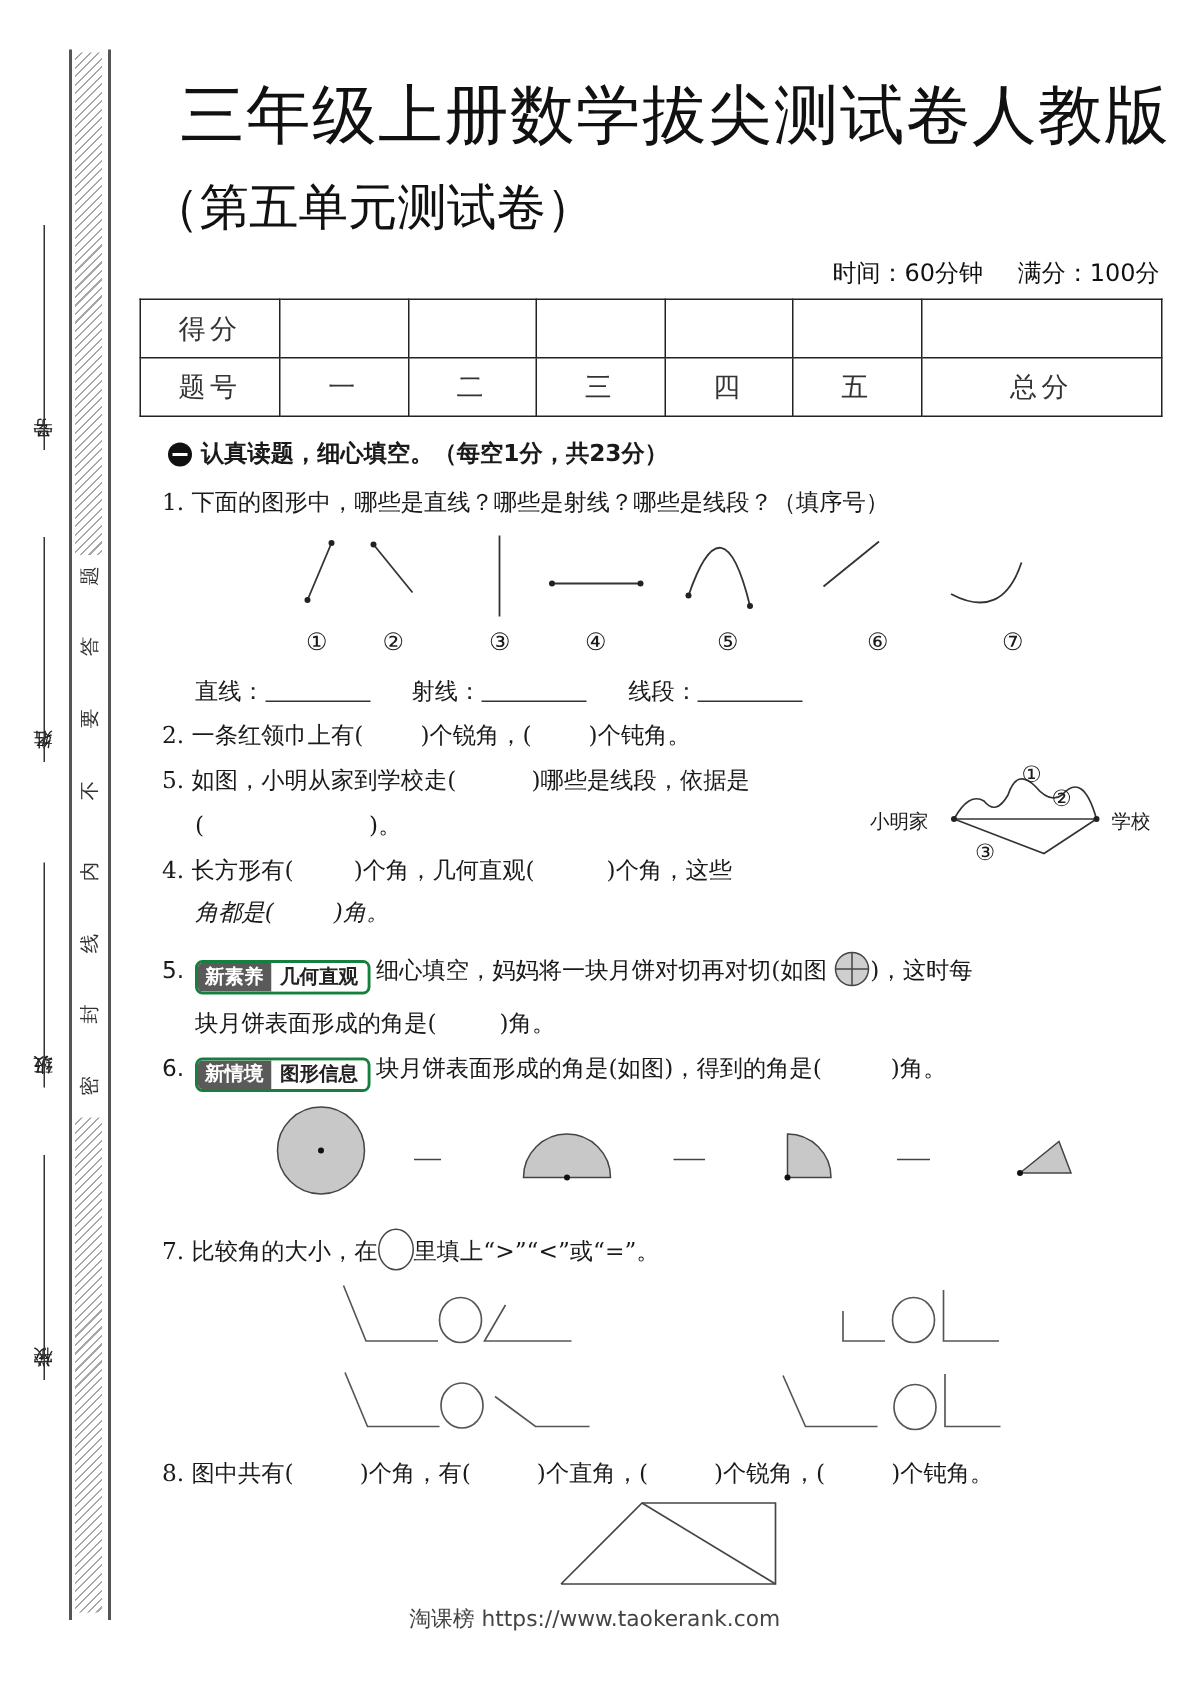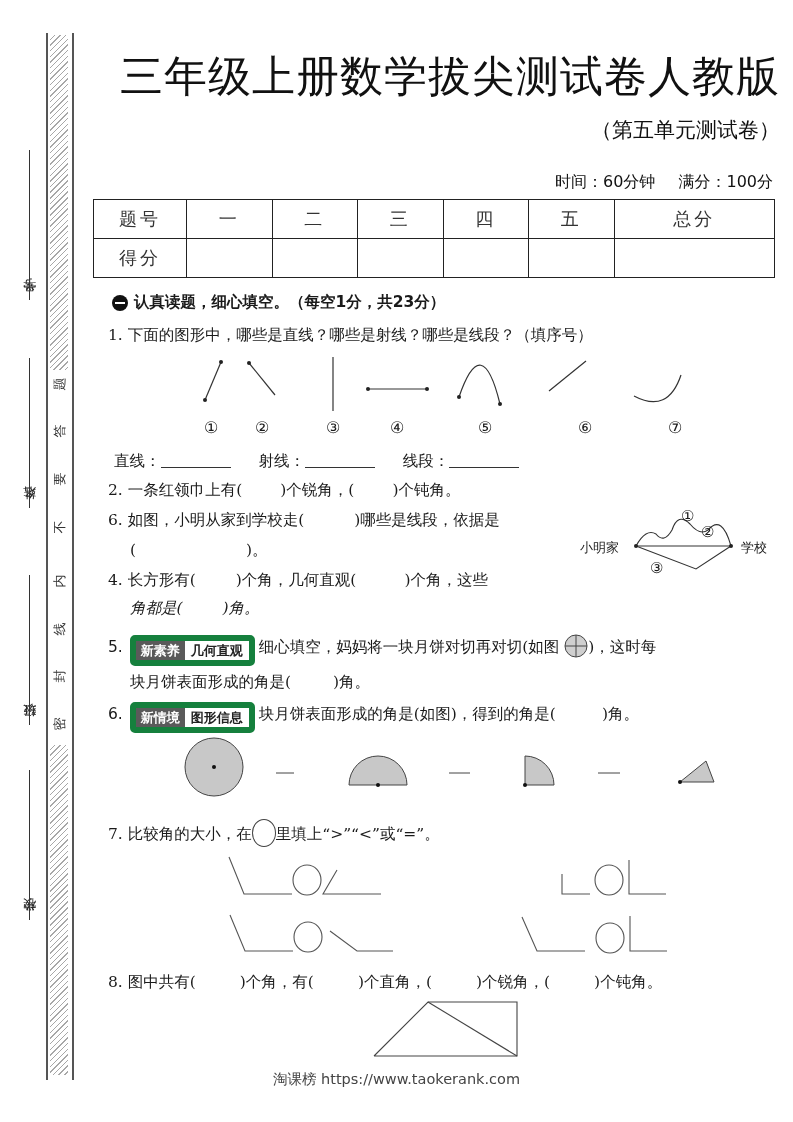--- a/index.html
+++ b/index.html
@@ -25,23 +25,23 @@
     position: absolute; left: 52px; font-size: 13px; color: #333;
     transform: rotate(-90deg); width: 16px; text-align: center;
   }
   
   .title {
     position: absolute; left: 100px; top: 48px; width: 680px; text-align: right;
     font-family: "DejaVu Sans", "Liberation Sans", sans-serif;
     font-size: 43px; letter-spacing: 1px; color: #111;
   }
   .subtitle {
-    position: absolute; left: 100px; top: 116px; width: 680px; text-align: right;
+    position: absolute; left: 100px; top: 116px; width: 680px; text-align: left;
     font-family: "DejaVu Sans", "Liberation Sans", sans-serif;
-    font-size: 21px; color: #111;
+    font-size: 33px; color: #111;
   }
   .meta {
     position: absolute; right: 20px; top: 172px;
     font-family: "DejaVu Sans", "Liberation Sans", sans-serif; font-size: 16px; color: #111;
   }
   .meta span + span { margin-left: 18px; }
   
   table.score {
     position: absolute; left: 93px; top: 199px; width: 682px; height: 73px;
     border-collapse: collapse;
@@ -61,21 +61,21 @@
     display: flex; align-items: center; gap: 6px;
   }
   .sec-badge {
     width: 16px; height: 16px; border-radius: 50%; background: #111; position: relative;
   }
   .sec-badge::after { content: ""; position: absolute; left: 3px; right: 3px; top: 7px; height: 2.5px; background: #fff; }
   .blank { display: inline-block; border-bottom: 1px solid #333; vertical-align: -2px; }
   .gap { display: inline-block; }
   .tag-group {
     display: inline-flex; align-items: stretch; height: 19px; vertical-align: -3px;
-    border: 6px solid #15803d; border-radius: 5px; overflow: hidden; margin: 0 4px 0 2px;
+    border: 2px solid #15803d; border-radius: 5px; overflow: hidden; margin: 0 4px 0 2px;
     font-family: "DejaVu Sans", "Liberation Sans", sans-serif; font-size: 13px;
   }
   .tag-dark { background: #5a5a5a; color: #fff; padding: 0 5px; line-height: 19px; font-weight: bold; }
   .tag-light { background: #fff; color: #222; padding: 0 6px; line-height: 19px; font-weight: bold; }
   .num { font-family: "DejaVu Sans", "Liberation Sans", sans-serif; }
   svg { position: absolute; overflow: visible; }
   .footer {
     position: absolute; left: 0; width: 793px; top: 1070px; text-align: center;
     font-family: "DejaVu Sans", "Liberation Sans", sans-serif; font-size: 14.5px; color: #444;
   }
@@ -119,37 +119,37 @@
 <div class="title">三年级上册数学拔尖测试卷人教版</div>
 <div class="subtitle">（第五单元测试卷）</div>
 <div class="meta">
   <span>时间：60分钟</span>
   <span>满分：100分</span>
 </div>
 
 <table class="score">
   <tbody>
       <tr>
+    <td>得分</td>
+    <td></td>
+    <td></td>
+    <td></td>
+    <td></td>
+    <td></td>
+    <td></td>
+  </tr>
+  <tr>
     <td>题号</td>
     <td>一</td>
     <td>二</td>
     <td>三</td>
     <td>四</td>
     <td>五</td>
     <td>总分</td>
   </tr>
-  <tr>
-    <td>得分</td>
-    <td></td>
-    <td></td>
-    <td></td>
-    <td></td>
-    <td></td>
-    <td></td>
-  </tr>
 </tbody>
   </table>
 
 <div class="section-head">
   <span class="sec-badge"></span>
   <span>认真读题，细心填空。（每空1分，共23分）</span>
 </div>
 
 <div class="line" style="top:325px;">1. 下面的图形中，哪些是直线？哪些是射线？哪些是线段？（填序号）</div>
 <svg width="793" height="120" style="left:0; top:350px;">
@@ -180,34 +180,34 @@
   </g>
 </svg>
 <div class="line" style="top:418px; left:204px; font-size:16px;">①</div>
 <div class="line" style="top:418px; left:255px; font-size:16px;">②</div>
 <div class="line" style="top:418px; left:326px; font-size:16px;">③</div>
 <div class="line" style="top:418px; left:390px; font-size:16px;">④</div>
 <div class="line" style="top:418px; left:478px; font-size:16px;">⑤</div>
 <div class="line" style="top:418px; left:578px; font-size:16px;">⑥</div>
 <div class="line" style="top:418px; left:668px; font-size:16px;">⑦</div>
 
-<div class="line" style="top:451px; left:114px;">
+<div class="line" style="top:451px; left:130px;">
   <span>直线：</span><span class="blank" style="width:70px;"></span>
   <span class="gap" style="width:18px;"></span>
   <span>射线：</span><span class="blank" style="width:70px;"></span>
   <span class="gap" style="width:18px;"></span>
   <span>线段：</span><span class="blank" style="width:70px;"></span>
 </div>
 
 <div class="line" style="top:480px;">
   <span>2. 一条红领巾上有(</span><span class="gap" style="width:38px;"></span><span>)个锐角，(</span><span class="gap" style="width:38px;"></span><span>)个钝角。</span>
 </div>
 
 <div class="line" style="top:510px;">
-  <span>6. 如图，小明从家到学校走(</span><span class="gap" style="width:50px;"></span><span>)哪些是线段，依据是</span>
+  <span>5. 如图，小明从家到学校走(</span><span class="gap" style="width:50px;"></span><span>)哪些是线段，依据是</span>
 </div>
 <div class="line" style="top:540px; left:130px;">
   <span>(</span><span class="gap" style="width:110px;"></span><span>)。</span>
 </div>
 <svg width="793" height="100" style="left:0; top:500px;">
   <g stroke="#333" stroke-width="1.1" fill="none">
     <line x1="636" y1="46" x2="731" y2="46"></line>
     <path d="M 636 46 L 696 69 L 731 46"></path>
     <path d="M 636 46 Q 646 28 656 34 Q 664 44 672 30 Q 678 12 690 24 Q 700 36 708 30 Q 722 14 731 46"></path>
   </g>

